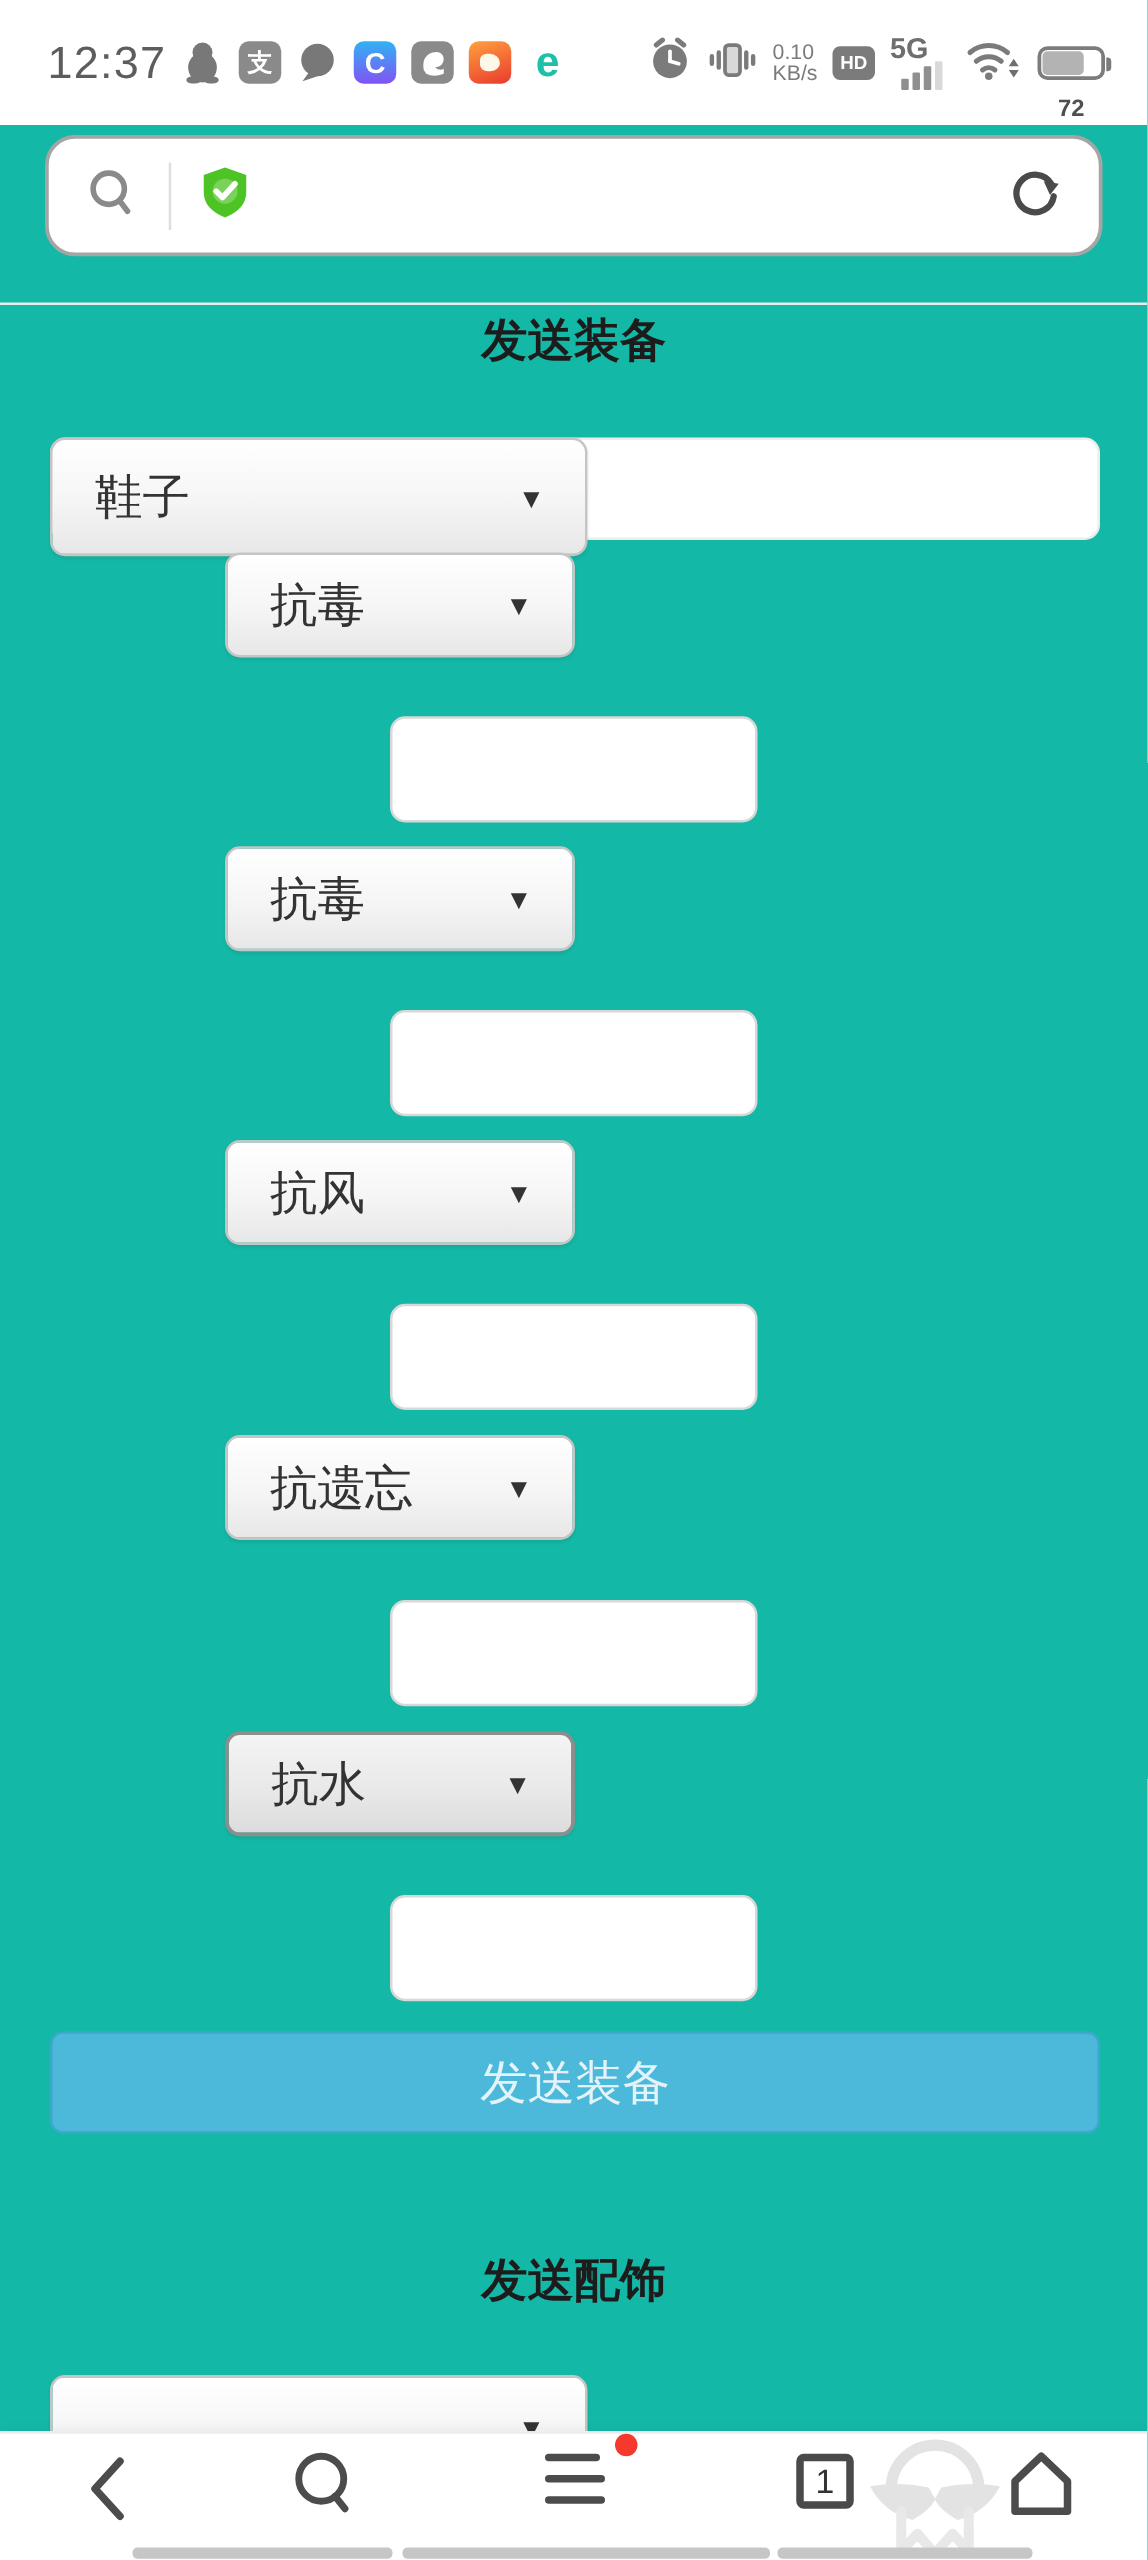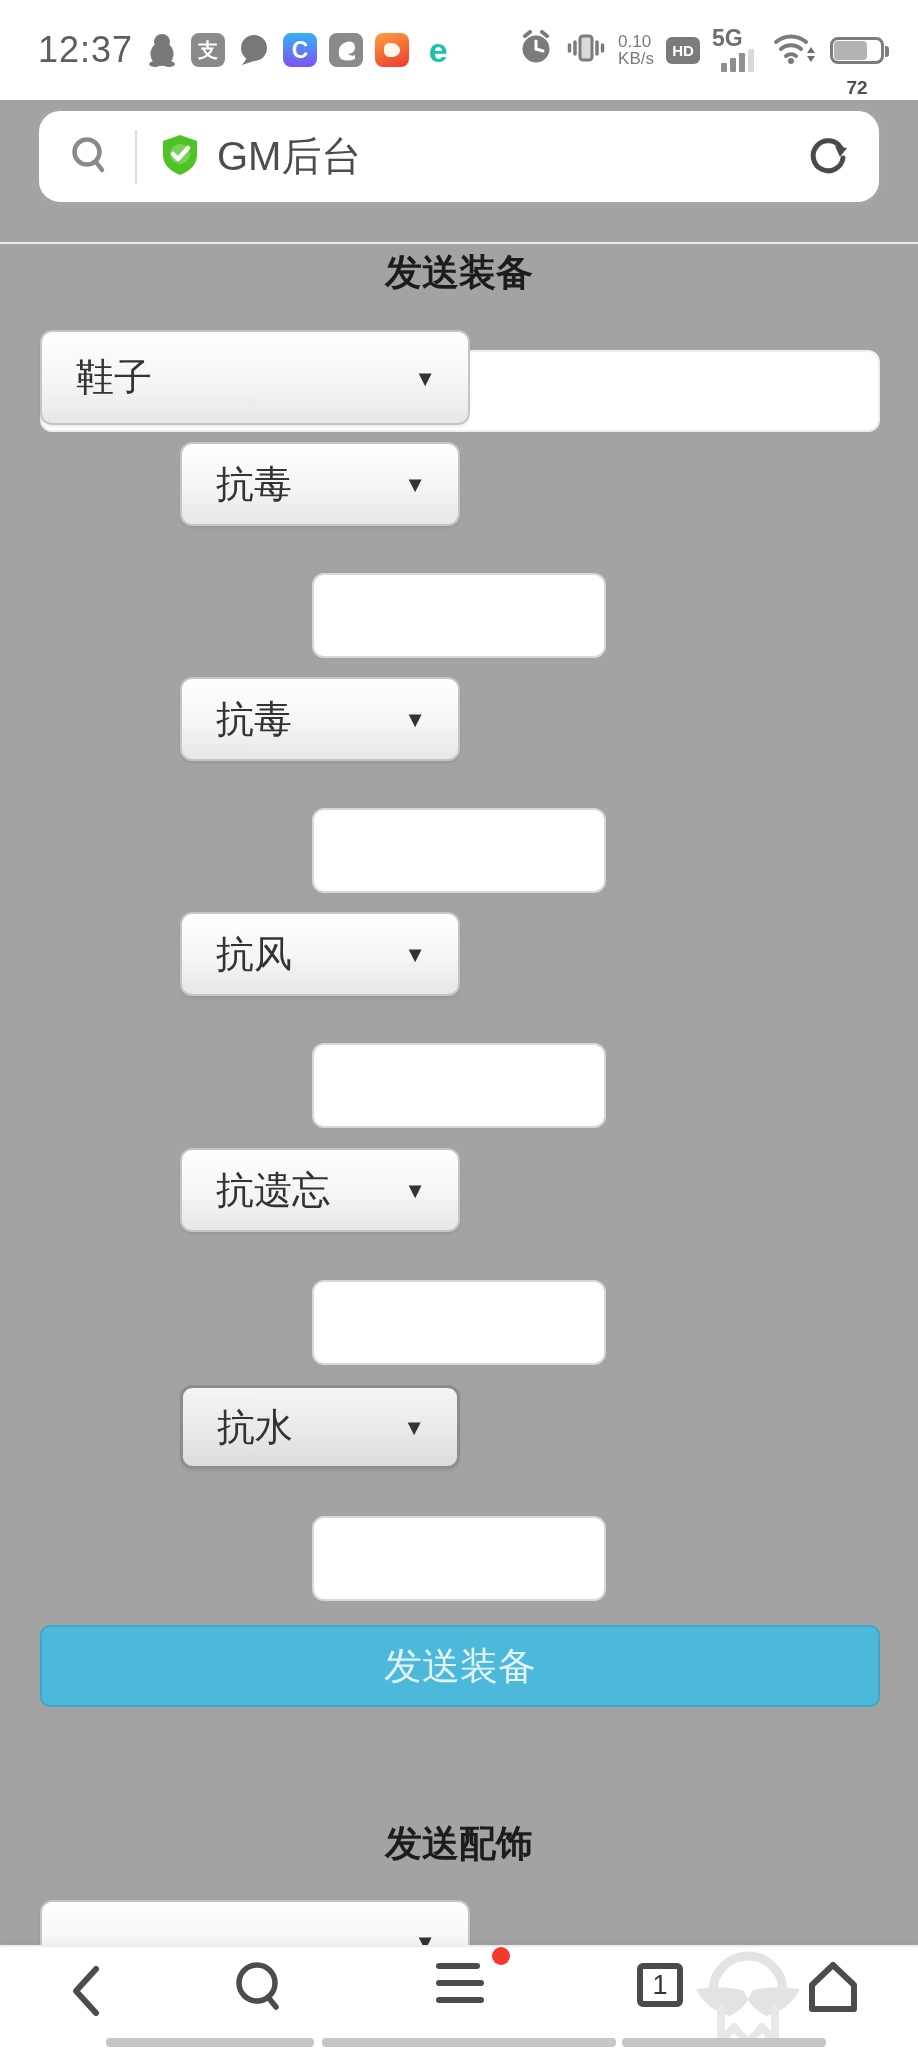--- a/index.html
+++ b/index.html
@@ -1,19 +1,19 @@
 <!DOCTYPE html>
 <html><head>
 <meta charset="utf-8">
 <style>
   * { margin:0; padding:0; box-sizing:border-box; }
   html,body { background:#dddddd; }
   body { font-family:"Liberation Sans","DejaVu Sans",sans-serif; }
   .screen {
-    position:relative; width:918px; height:2048px; background:#a3a3a3;
+    position:relative; width:918px; height:2048px; background:#14b8a6;
     overflow:hidden; margin:0 auto;
   }
 
   
   .statusbar { position:absolute; left:0; top:0; width:918px; height:100px; background:#fff; }
   .sb-left { position:absolute; left:38px; top:24px; height:52px; display:flex; align-items:center; gap:12px; }
   .sb-time { font-size:36px; color:#5d5d5d; letter-spacing:1px; }
   .appicon { width:34px; height:34px; border-radius:8px; display:flex; align-items:center; justify-content:center; flex:0 0 auto; }
   .appicon.flat { background:transparent; }
   .ai-gray { background:#8a8a8a; color:#fff; font-size:20px; font-weight:bold; }
@@ -45,33 +45,33 @@
   .ab-search { margin-left:30px; }
   .ab-div { width:2px; height:54px; background:#dedede; margin:0 22px 0 26px; }
   .ab-site { font-size:40px; color:#4d4d4d; margin-left:16px; }
   .ab-refresh { margin-left:auto; margin-right:28px; }
 
   .chrome-divider { position:absolute; left:0; top:242px; width:918px; height:2px; background:#e9e9e9; }
 
   
   .h-title { position:absolute; left:0; width:918px; text-align:center; font-size:37px; font-weight:bold; color:#1c1c1c; }
   .h1 { top:248px; }
-  .h2 { top:1800px;margin-top:19px; }
+  .h2 { top:1800px; }
 
   .row-panel { position:absolute; left:40px; top:350px; width:840px; height:82px;
     background:#fff; border:2px solid #ededed; border-radius:12px; }
 
   .dd { position:absolute; left:180px; width:280px; height:84px;
     background:linear-gradient(180deg,#ffffff 0%,#f5f5f5 55%,#e7e7e7 100%);
     border:2px solid #c5c5c5; border-radius:12px;
     box-shadow:0 2px 3px rgba(0,0,0,0.07);
     display:flex; align-items:center; cursor:pointer; }
   .dd-text { font-size:38px; color:#333; margin-left:34px; }
   .dd-arrow { position:absolute; right:32px; top:50%; transform:translateY(-46%); font-size:22px; color:#333; }
-  .dd-type { left:40px; top:330px; width:430px; height:95px; }
+  .dd-type { left:40px; top:350px; width:430px; height:95px; }
   .dd-1 { top:442px; } .dd-2 { top:677px; } .dd-3 { top:912px; } .dd-4 { top:1148px; }
   .dd-5 { top:1385px; border:3px solid #8d8d8d;
     background:linear-gradient(180deg,#f4f4f4 0%,#e9e9e9 55%,#dcdcdc 100%); }
   .dd-acc { top:1900px; width:430px; left:40px; }
 
   .attr-label { position:absolute; left:0; width:918px; text-align:center; font-size:36px; font-weight:bold; color:#141414; }
   .al-1 { top:527px; } .al-2 { top:762px; } .al-3 { top:997px; } .al-4 { top:1233px; } .al-5 { top:1470px; }
 
   .attr-input { position:absolute; left:312px; width:294px; height:85px;
     background:#fff; border:2px solid #d8d8d8; border-radius:12px;
@@ -194,21 +194,20 @@
         </svg>
     </span>
     <span class="ab-div"></span>
     <span>
       <svg width="42" height="44" viewBox="0 0 42 44">
           <path d="M21 2 L38 8 V22 Q38 35 21 42 Q4 35 4 22 V8 Z" fill="#4ec325"></path>
           <circle cx="21" cy="21" r="10" fill="#ffffff" opacity="0.25"></circle>
           <path d="M14 21 L19 26 L29 15" stroke="#ffffff" stroke-width="4.5" fill="none" stroke-linecap="round" stroke-linejoin="round"></path>
         </svg>
     </span>
-    <span class="ab-site">GM后台</span>
     <span class="ab-refresh">
       <svg width="46" height="46" viewBox="0 0 46 46">
           <path d="M36 16 A 15 15 0 1 0 38 26" stroke="#4a4a4a" stroke-width="5" fill="none" stroke-linecap="round"></path>
           <path d="M30 14 L42 16 L35 25 Z" fill="#4a4a4a"></path>
         </svg>
     </span>
   </div>
 
   <div class="chrome-divider"></div>
 

